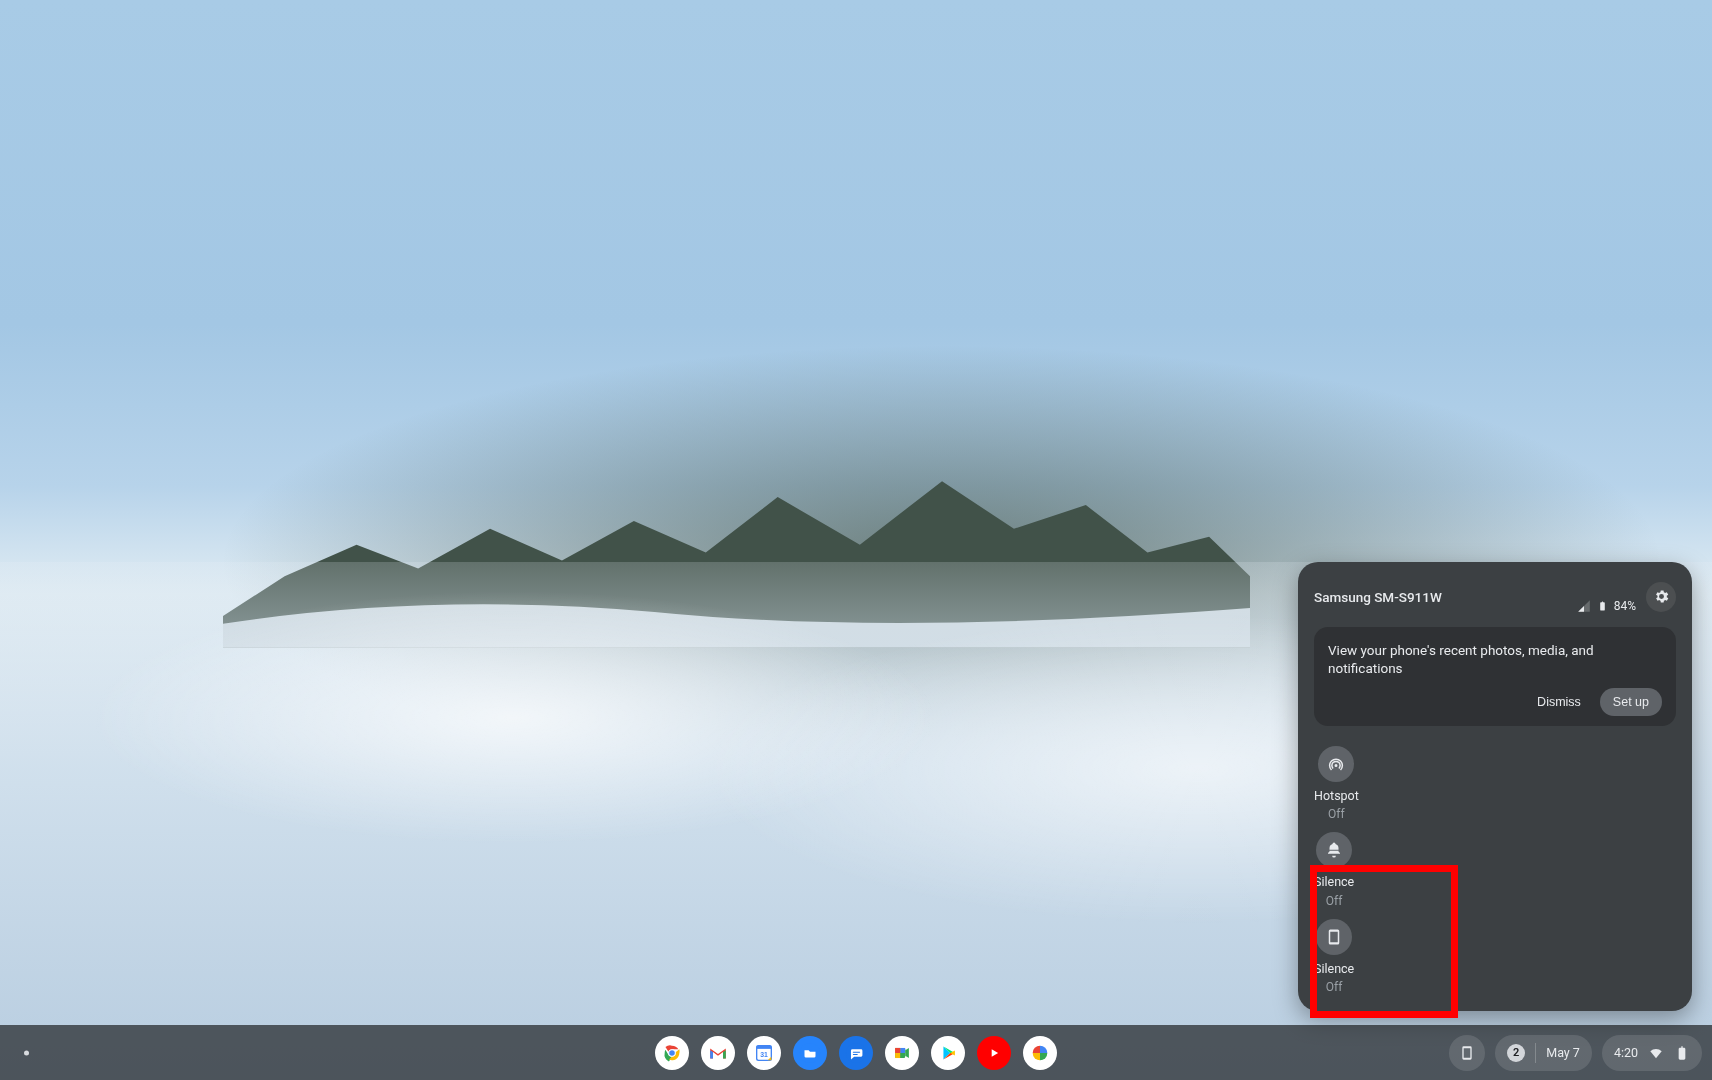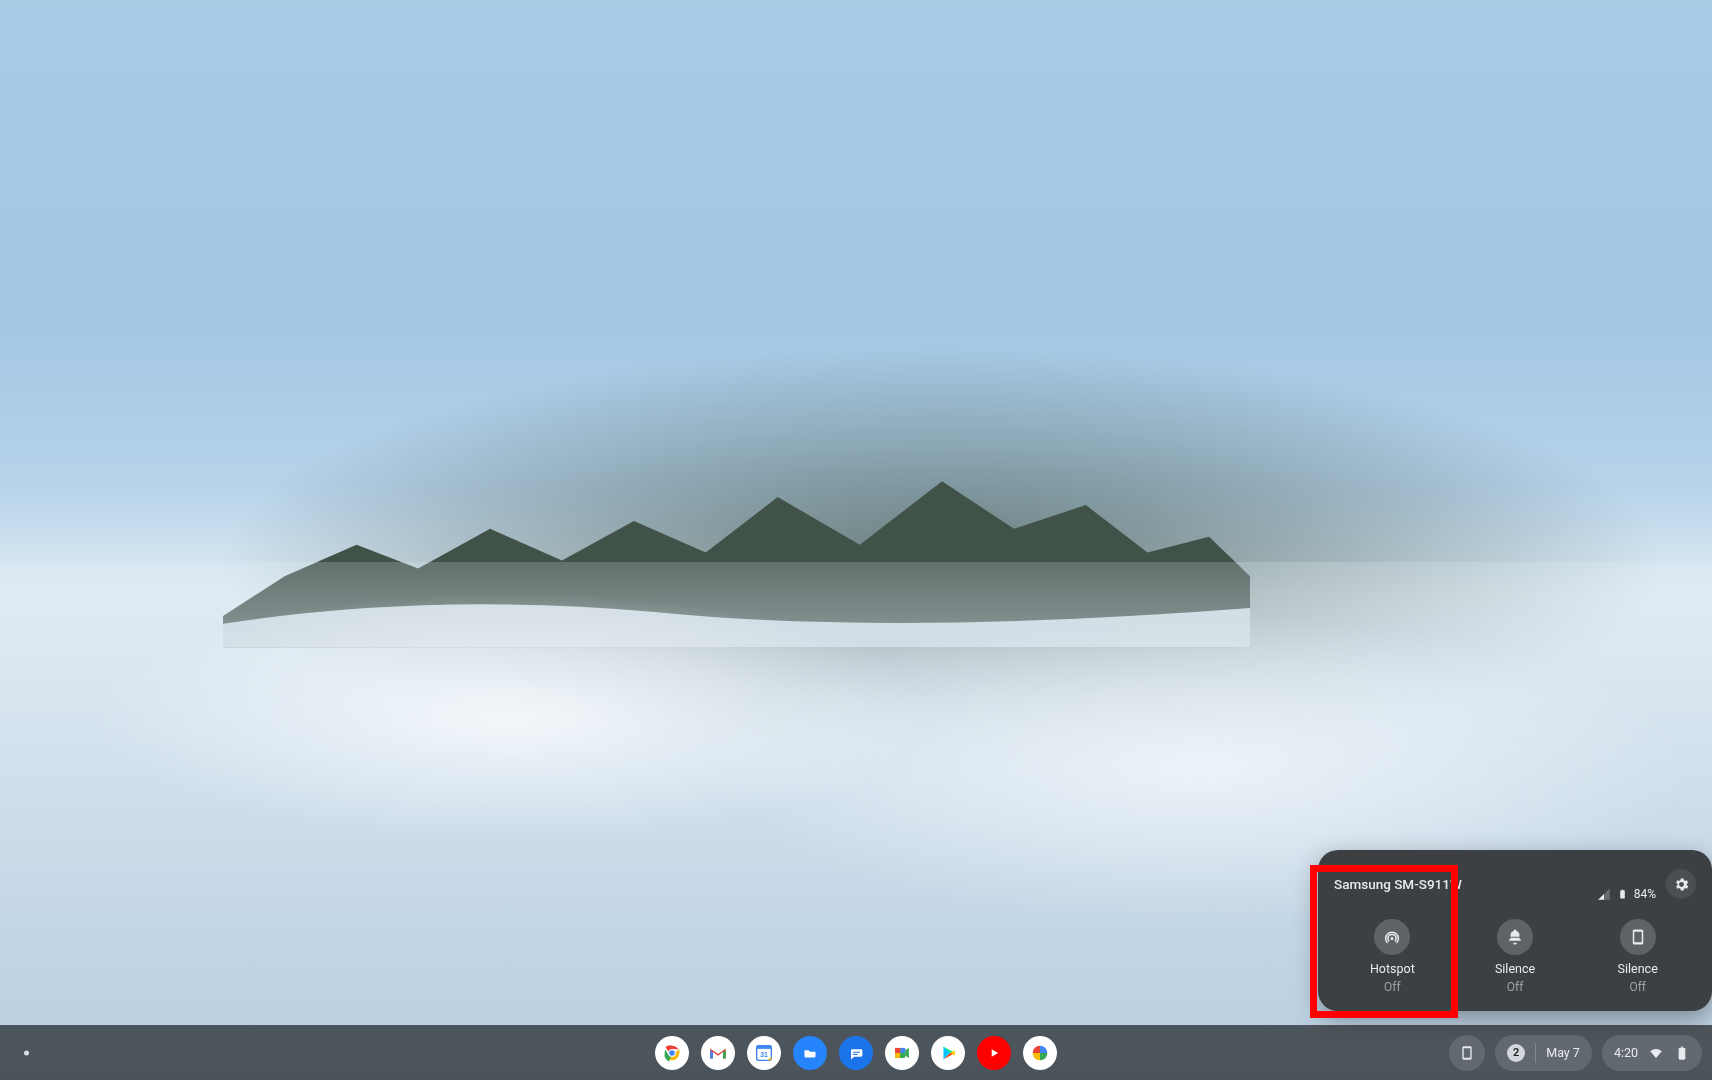--- a/index.html
+++ b/index.html
@@ -30,42 +30,42 @@
   .cloud-front { position:absolute; left:0; right:0; top:52%; bottom:0;
     background:
       radial-gradient(600px 180px at 30% 30%, rgba(255,255,255,0.7), rgba(255,255,255,0) 70%),
       radial-gradient(700px 220px at 70% 40%, rgba(255,255,255,0.6), rgba(255,255,255,0) 70%),
       linear-gradient(to bottom, rgba(233,240,247,0.2), rgba(207,223,236,0.95) 40%, #b8cde0 100%);
     mix-blend-mode: normal;
   }
 
   
   .phone-hub {
-    position:absolute; right:0; bottom:69px;
+    position:absolute; right:20px; bottom:69px;
     width:362px; padding:18px 16px 16px 16px;
     background:var(--panel-bg); border-radius:20px;
     box-shadow: 0 8px 24px rgba(0,0,0,0.35);
     color:var(--panel-fg);
   }
   .ph-header { display:flex; align-items:center; gap:10px; margin-bottom:14px;}
   .ph-title { font-size:13.5px; font-weight:500; flex:1 1 auto; white-space:nowrap;
     overflow:hidden; text-overflow:ellipsis;}
   .ph-status-icons { display:flex; align-items:center; gap:6px; font-size:12px;margin-top:19px; }
   .ph-gear { width:30px; height:30px; border-radius:50%;
     background:var(--btn-bg); display:flex; align-items:center; justify-content:center; }
   .ph-gear svg { width:17px; height:17px; fill:var(--panel-fg);}
   .ph-card { background:var(--card-bg); border-radius:14px; padding:14px 14px 10px 14px;
     margin-bottom:16px; }
   .ph-card p { margin:0 0 10px 0; font-size:13.5px; line-height:1.35; color:var(--panel-fg);}
   .ph-card-actions { display:flex; justify-content:flex-end; gap:6px; }
   .txt-btn { font-size:12.5px; padding:7px 13px; border-radius:16px; border:none;
     color:var(--panel-fg); background:transparent; cursor:pointer;}
   .txt-btn.prim { background:var(--btn-bg-light); }
   .ph-toggles { display:flex; justify-content:space-around; align-items:flex-start;
-    gap:6px; }
+    gap:6px;flex-direction:column; }
   .ph-toggle { flex:1 1 0; display:flex; flex-direction:column; align-items:center;
     gap:8px; padding-top:4px; padding-bottom:2px; position:relative;}
   .ph-toggle .circle { width:36px; height:36px; border-radius:50%;
     background:var(--btn-bg-light); display:flex; align-items:center; justify-content:center;}
   .ph-toggle .circle svg { width:18px; height:18px; fill:var(--panel-fg);}
   .ph-toggle .lab1 { font-size:12.5px; color:var(--panel-fg); line-height:1;}
   .ph-toggle .lab2 { font-size:12px; color:var(--panel-fg-dim); line-height:1; margin-top:-2px;}
   .red-box { position:absolute; border:7px solid var(--red); pointer-events:none; }
 
   
@@ -117,20 +117,27 @@
       </svg>
       <span>84%</span>
     </span>
     <span class="ph-gear">
       <svg viewBox="0 0 24 24">
         <path d="M19.4 13a7.5 7.5 0 0 0 .1-1 7.5 7.5 0 0 0-.1-1l2.1-1.6-2-3.4-2.5 1a7.6 7.6 0 0 0-1.7-1l-.4-2.6h-4l-.4 2.6a7.6 7.6 0 0 0-1.7 1l-2.5-1-2 3.4L6.5 11a7.5 7.5 0 0 0-.1 1 7.5 7.5 0 0 0 .1 1l-2.1 1.6 2 3.4 2.5-1a7.6 7.6 0 0 0 1.7 1l.4 2.6h4l.4-2.6a7.6 7.6 0 0 0 1.7-1l2.5 1 2-3.4Zm-7.4 2.5A3.5 3.5 0 1 1 15.5 12 3.5 3.5 0 0 1 12 15.5Z"></path>
       </svg>
     </span>
   </div>
 
+  <div class="ph-card">
+    <p>View your phone's recent photos, media, and notifications</p>
+    <div class="ph-card-actions">
+      <button class="txt-btn">Dismiss</button>
+      <button class="txt-btn prim">Set up</button>
+    </div>
+  </div>
 
   <div class="ph-toggles">
     <div class="ph-toggle">
       <span class="circle">
           <svg viewBox="0 0 24 24">
         <path d="M12 12a2 2 0 1 0 2 2 2 2 0 0 0-2-2Zm-4.5 2a4.5 4.5 0 0 1 9 0 4.48 4.48 0 0 1-1.3 3.2l1.4 1.4A6.47 6.47 0 0 0 18.5 14a6.5 6.5 0 0 0-13 0 6.47 6.47 0 0 0 1.9 4.6l1.4-1.4A4.48 4.48 0 0 1 7.5 14Zm-3 0A7.5 7.5 0 0 1 12 6.5 7.5 7.5 0 0 1 19.5 14a7.45 7.45 0 0 1-2.2 5.3l1.4 1.4A9.44 9.44 0 0 0 21.5 14 9.5 9.5 0 0 0 12 4.5 9.5 9.5 0 0 0 2.5 14a9.44 9.44 0 0 0 2.8 6.7l1.4-1.4A7.45 7.45 0 0 1 4.5 14Z"></path>
       </svg>
         </span>
       <span class="lab1">Hotspot</span>
       <span class="lab2">Off</span>

